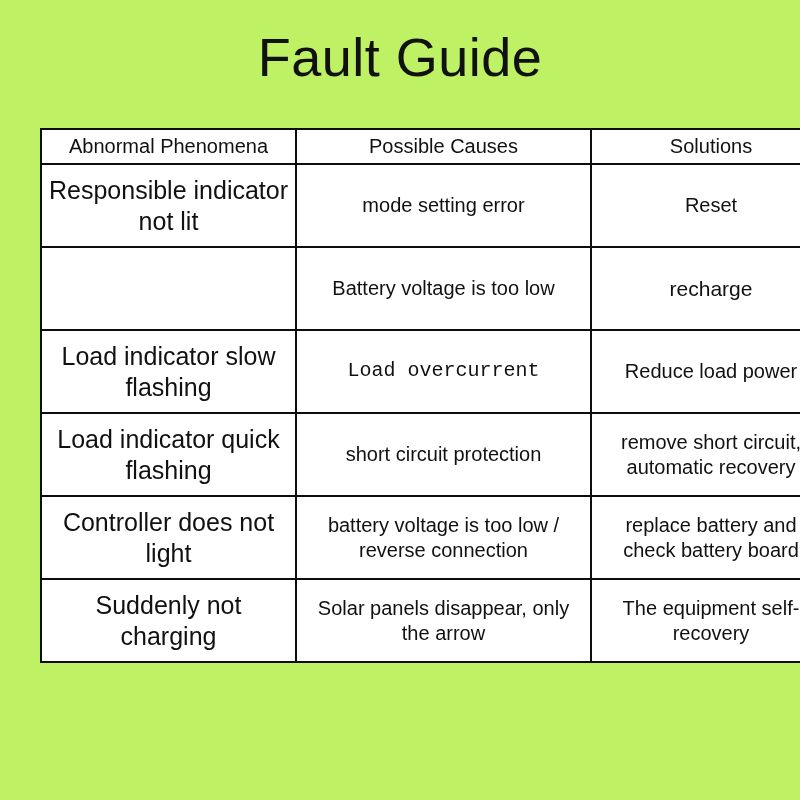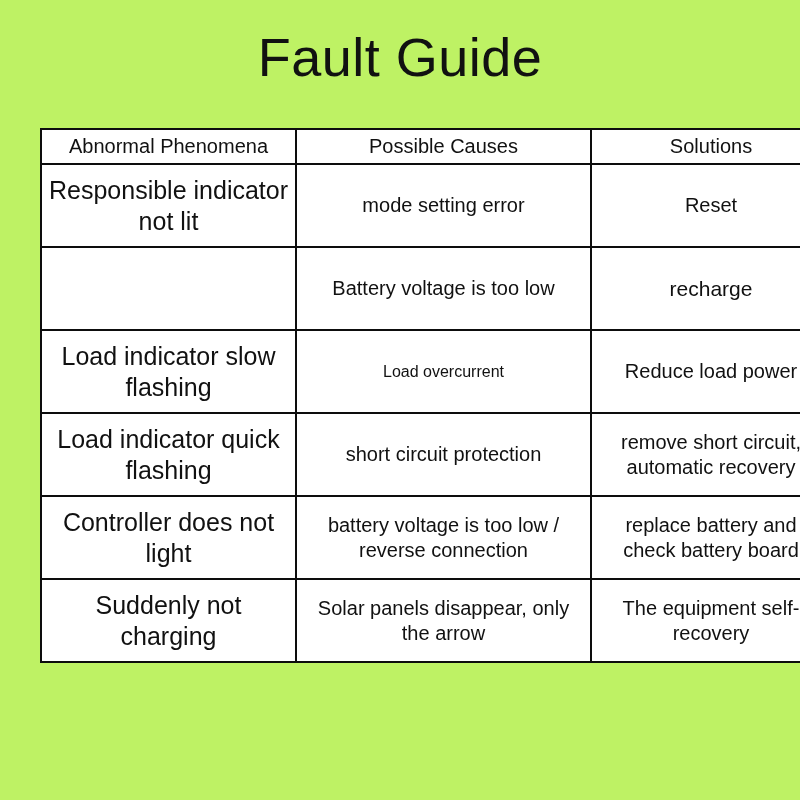--- a/index.html
+++ b/index.html
@@ -89,21 +89,21 @@
   }
 
   td.col-solution {
     font-size: 20px;
     line-height: 1.3;
   }
 
   
   tr.data-row.r2 td.col-cause { font-size: 20px; }
   tr.data-row.r2 td.col-solution { font-size: 21px; }
-  tr.data-row.r3 td.col-cause { font-size: 16px; }
+  tr.data-row.r3 td.col-cause { font-size: 20px; font-family: Liberation Mono, monospace; }
   tr.data-row.r3 td.col-solution { font-size: 20px; }
   tr.data-row.r4 td.col-cause { font-size: 20px; }
   tr.data-row.r4 td.col-solution { font-size: 20px; }
 
   td.empty-cell { font-size: 25px; }
 </style>
 </head>
 <body>
 
 <div id="page">

